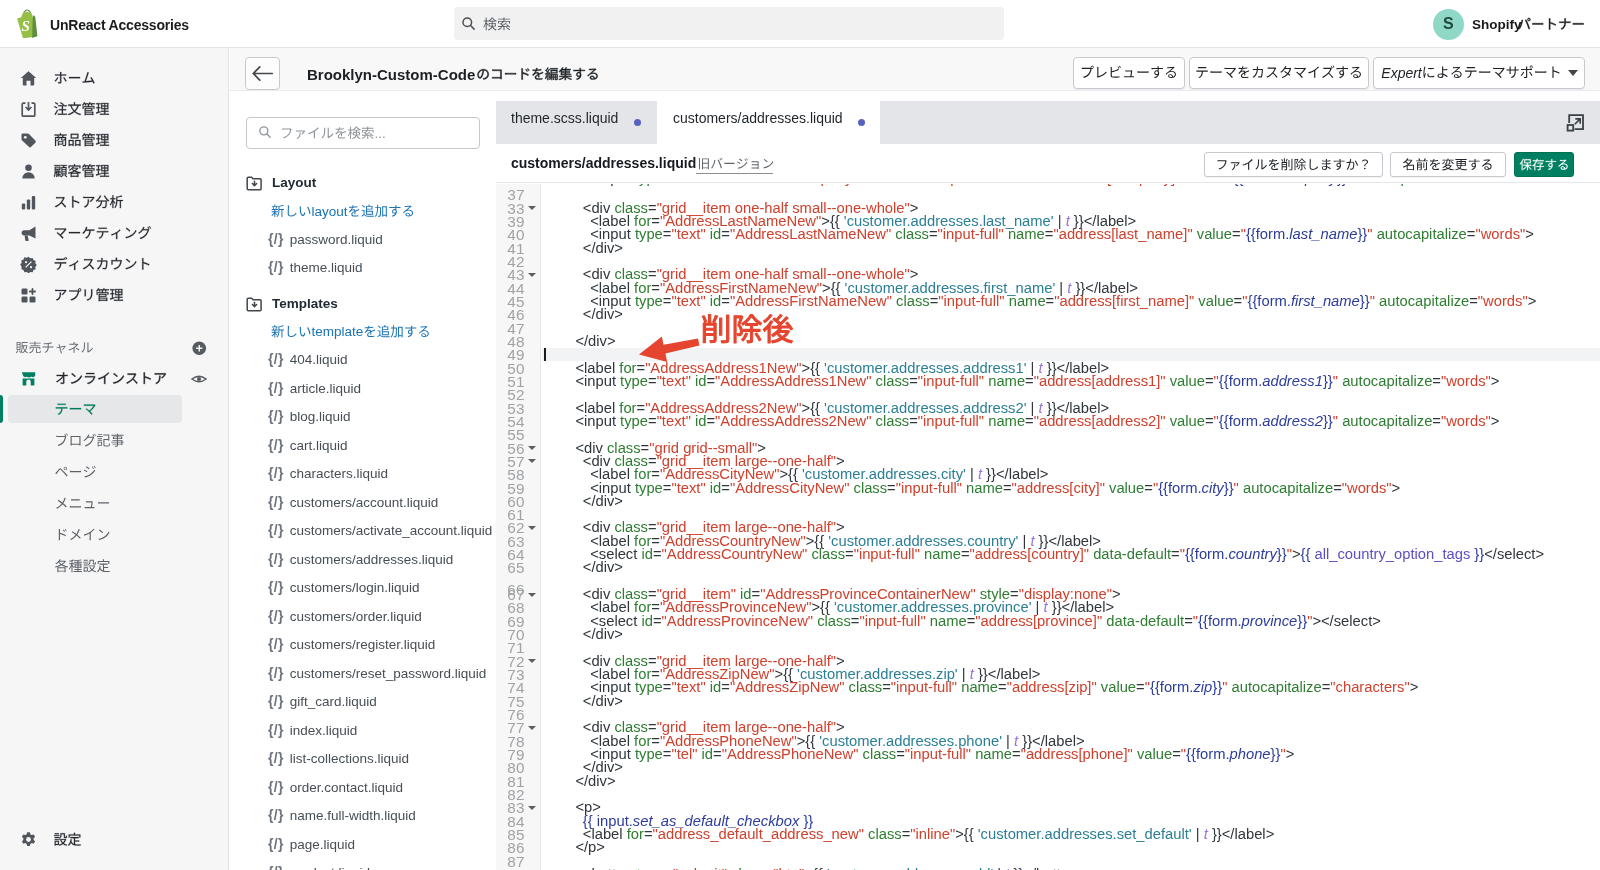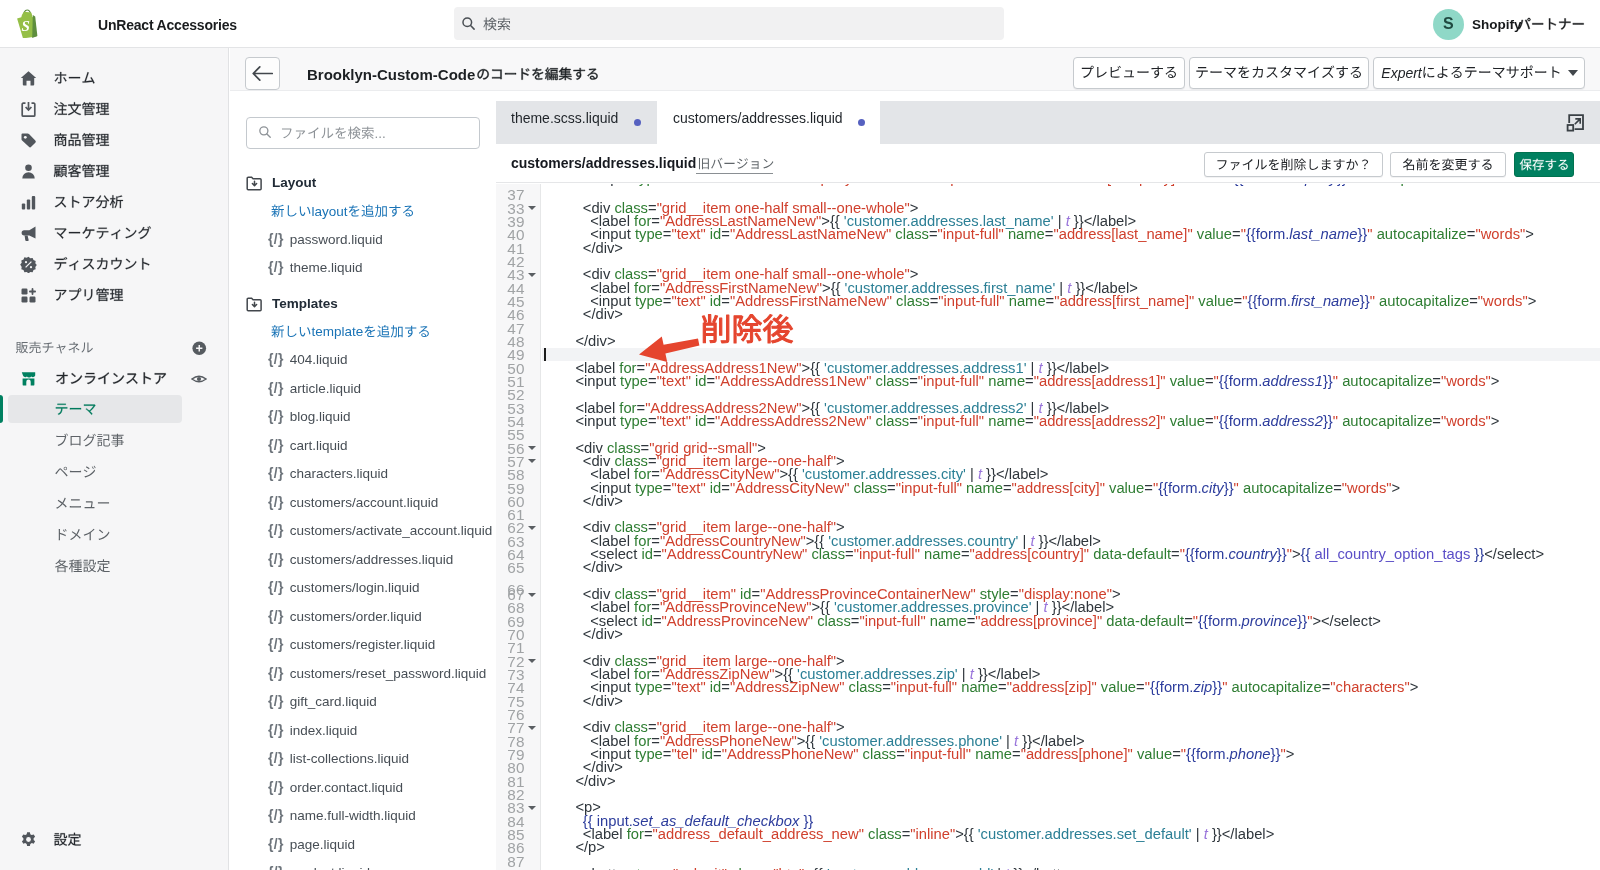--- a/index.html
+++ b/index.html
@@ -281,21 +281,21 @@
     <div class="fold" style="top:89.32px"></div>
     <div class="fold" style="top:262.61px"></div>
     <div class="fold" style="top:275.94px"></div>
     <div class="fold" style="top:342.59px"></div>
     <div class="fold" style="top:409.24px"></div>
     <div class="fold" style="top:475.89px"></div>
     <div class="fold" style="top:542.54px"></div>
     <div class="fold" style="top:622.52px"></div>
 <div id="cursor"></div>
 </div>
-<div class="lat" style="left:50px;top:17.6px;font-size:14px;line-height:14px;color:#1a1c1e;font-weight:bold;letter-spacing:-0.2px;margin-left:48px;">UnReact Accessories</div>
+<div class="lat" style="left:50px;top:17.6px;font-size:14px;line-height:14px;color:#1a1c1e;font-weight:bold;letter-spacing:-0.2px;">UnReact Accessories</div>
 <div class="lat" style="left:1472px;top:17.5px;font-size:13.5px;line-height:13.5px;color:#17191b;font-weight:bold;">Shopify</div>
 <div class="lat" style="left:1443px;top:16.1px;font-size:16px;line-height:16px;color:#204a41;font-weight:bold;">S</div>
 <div class="lat" style="left:307px;top:66.6px;font-size:15px;line-height:15px;color:#1c2023;font-weight:bold;">Brooklyn-Custom-Code</div>
 <div class="lat" style="left:1381.3px;top:65.5px;font-size:14px;line-height:14px;color:#202327;font-style:italic;">Expert</div>
 <div class="lat" style="left:511px;top:111.4px;font-size:14px;line-height:14px;color:#1f2429;">theme.scss.liquid</div>
 <div class="lat" style="left:673px;top:111.4px;font-size:14px;line-height:14px;color:#1f2429;">customers/addresses.liquid</div>
 <div class="lat" style="left:511px;top:156.4px;font-size:14px;line-height:14px;color:#16191f;font-weight:bold;">customers/addresses.liquid</div>
 <div class="lat" style="left:374.5px;top:126.5px;font-size:13.5px;line-height:13.5px;color:#8e9398;">...</div>
 <div class="lat" style="left:272px;top:176.4px;font-size:13.5px;line-height:13.5px;color:#212b36;font-weight:bold;">Layout</div>
 <div class="lat" style="left:272px;top:297.4px;font-size:13.5px;line-height:13.5px;color:#212b36;font-weight:bold;">Templates</div>

